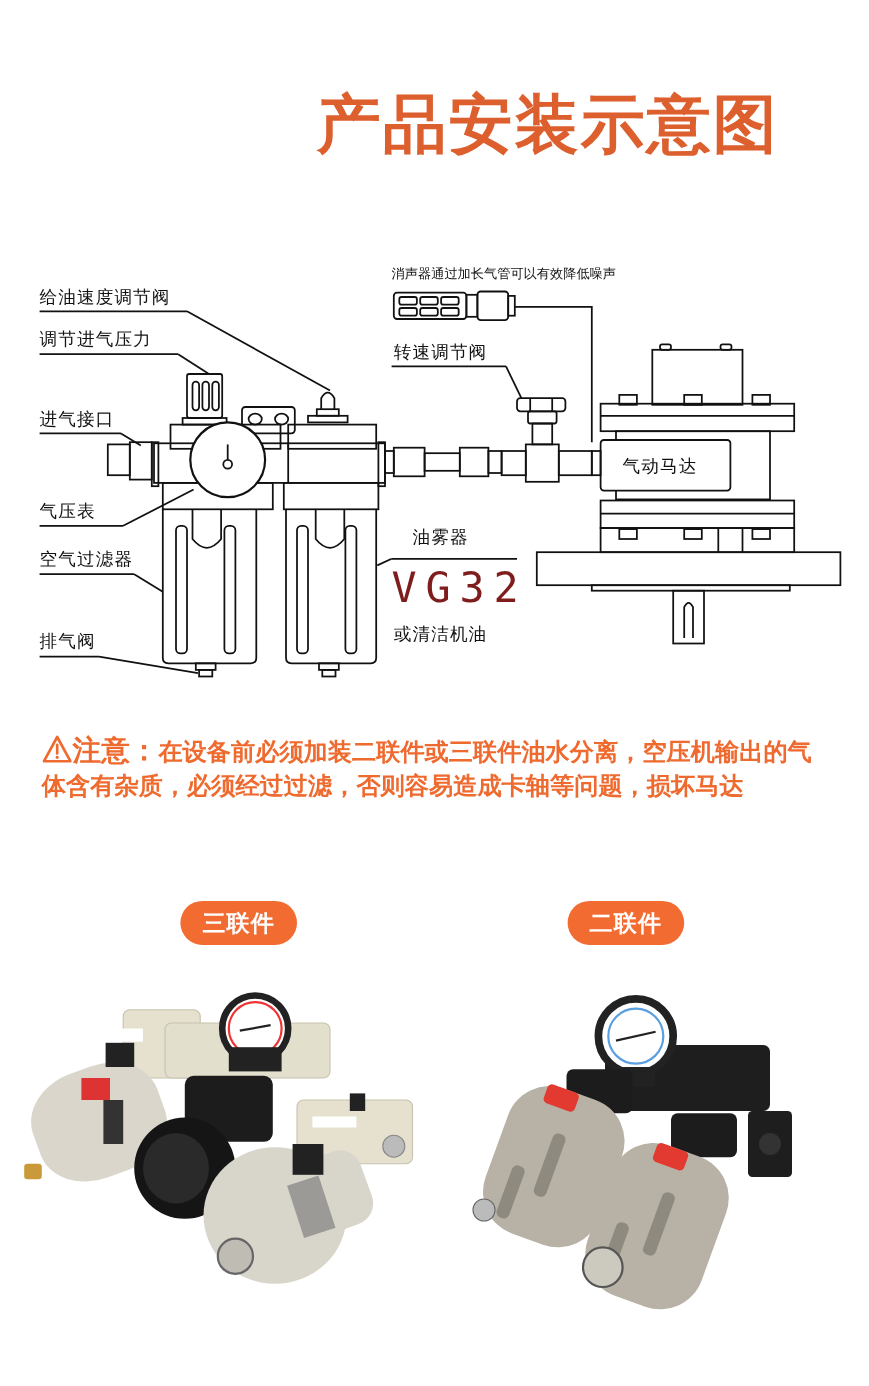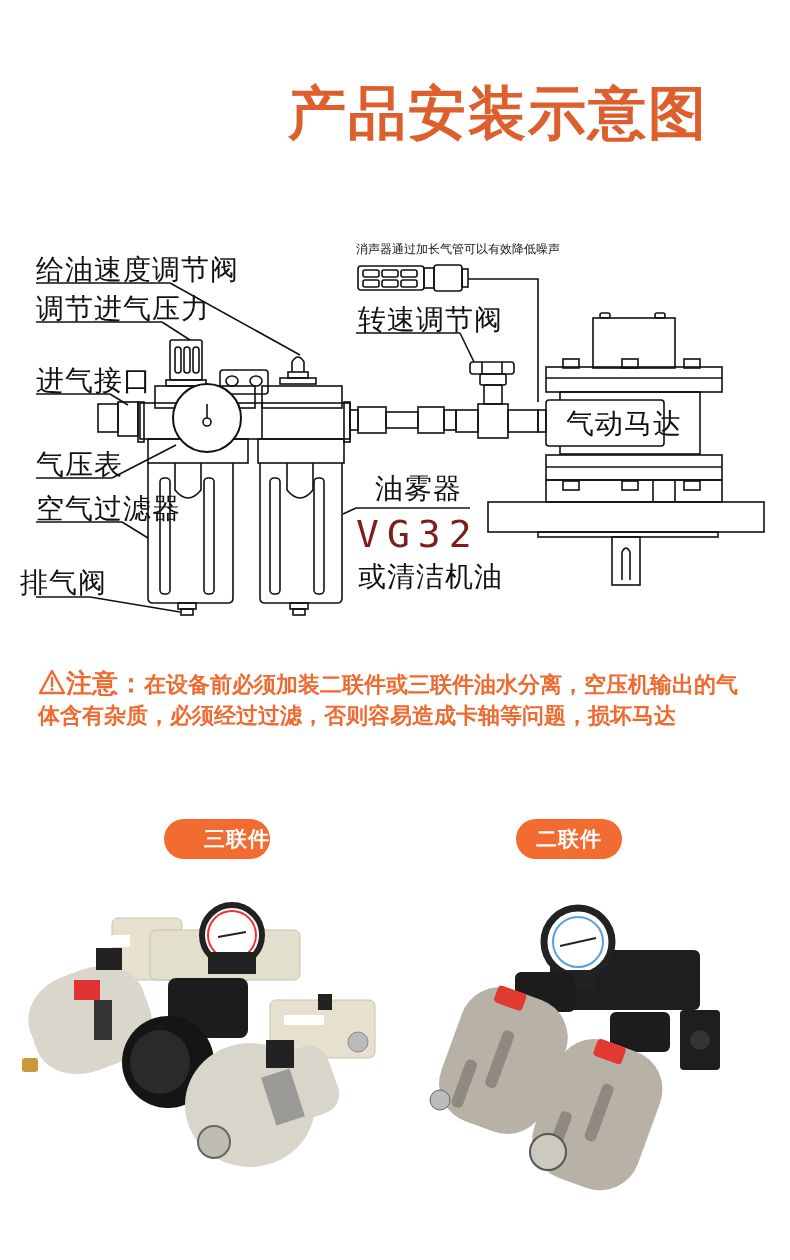--- a/index.html
+++ b/index.html
@@ -5,21 +5,21 @@
   * { box-sizing: border-box; margin: 0; padding: 0; }
   html, body { width: 790px; height: 1260px; background: #ffffff; overflow: hidden; }
   body { position: relative; font-family: "DejaVu Sans", "Liberation Sans", sans-serif; color: #000; }
 
   .page-title {
     position: absolute; left: 0; top: 78px; width: 708px; text-align: right;
     font-size: 58px; font-weight: bold; letter-spacing: 2px; line-height: 70px;
   }
   .dlabel {
     position: absolute; font-family: "DejaVu Serif", "Liberation Serif", serif;
-    font-size: 28px; line-height: 22px; color: #111; white-space: nowrap;
+    font-size: 16px; line-height: 22px; color: #111; white-space: nowrap;
     letter-spacing: 1px;
   }
   .dlabel.small { font-size: 12px; letter-spacing: 0; }
   .vg32 {
     position: absolute; left: 356px; top: 512px; font-family: "DejaVu Sans Mono", monospace;
     font-size: 38px; font-weight: 300; letter-spacing: 8px; color: #7f1d1d;
   }
 
   .warning {
     position: absolute; left: 38px; top: 668px; width: 720px;
@@ -157,39 +157,39 @@
     <rect x="538" y="532" width="180" height="5"></rect>
     <rect x="612" y="537" width="28" height="48"></rect>
     <path d="M622 580 L622 552 Q626 544 630 552 L630 580"></path>
   </svg>
 
   <div class="dlabel" style="left:36px;top:259px;">给油速度调节阀</div>
   <div class="dlabel" style="left:36px;top:298px;">调节进气压力</div>
   <div class="dlabel" style="left:36px;top:370px;">进气接口</div>
   <div class="dlabel" style="left:36px;top:454px;">气压表</div>
   <div class="dlabel" style="left:36px;top:498px;">空气过滤器</div>
-  <div class="dlabel" style="left:20px;top:572px;text-align:center;">排气阀</div>
+  <div class="dlabel" style="left:36px;top:572px;text-align:center;">排气阀</div>
   <div class="dlabel small" style="left:356px;top:238px;">消声器通过加长气管可以有效降低噪声</div>
   <div class="dlabel" style="left:358px;top:309px;">转速调节阀</div>
   <div class="dlabel" style="left:566px;top:413px;text-align:right;">气动马达</div>
   <div class="dlabel" style="left:375px;top:478px;">油雾器</div>
   <div class="vg32">VG32</div>
   <div class="dlabel" style="left:358px;top:566px;">或清洁机油</div>
 </div>
 
 <div class="warning">
   <span class="warn-head">
     <svg class="warn-icon" viewBox="0 0 28 26">
       <path d="M14 2 L26 24 L2 24 Z" fill="none" stroke="#ee6a2f" stroke-width="2.4" stroke-linejoin="round"></path>
       <line x1="14" y1="9" x2="14" y2="17" stroke="#ee6a2f" stroke-width="2.4" stroke-linecap="round"></line>
       <circle cx="14" cy="20.5" r="1.4" fill="#ee6a2f"></circle>
     </svg><span>注意：</span></span><span>在设备前必须加装二联件或三联件油水分离，空压机输出的气体含有杂质，必须经过过滤，否则容易造成卡轴等问题，损坏马达</span>
 </div>
 
-<div class="pill" style="left:164px;text-align:right;">三联件</div>
+<div class="pill" style="left:164px;">三联件</div>
 <div class="pill" style="left:516px;">二联件</div>
 
 <svg class="photo" style="left:0;" width="400" height="360" viewBox="0 0 400 360">
 
   <rect x="112" y="28" width="70" height="62" rx="6" fill="#e6e1cf" stroke="#c8c2ae"></rect>
   <rect x="95" y="45" width="35" height="12" fill="#fff"></rect>
   <rect x="30" y="80" width="120" height="100" rx="50" ry="40" fill="#dad6cb" transform="rotate(-20 90 130)"></rect>
   <rect x="96" y="58" width="26" height="22" fill="#222"></rect>
   <rect x="74" y="90" width="26" height="20" fill="#d33"></rect>
   <rect x="94" y="110" width="18" height="40" fill="#333"></rect>

